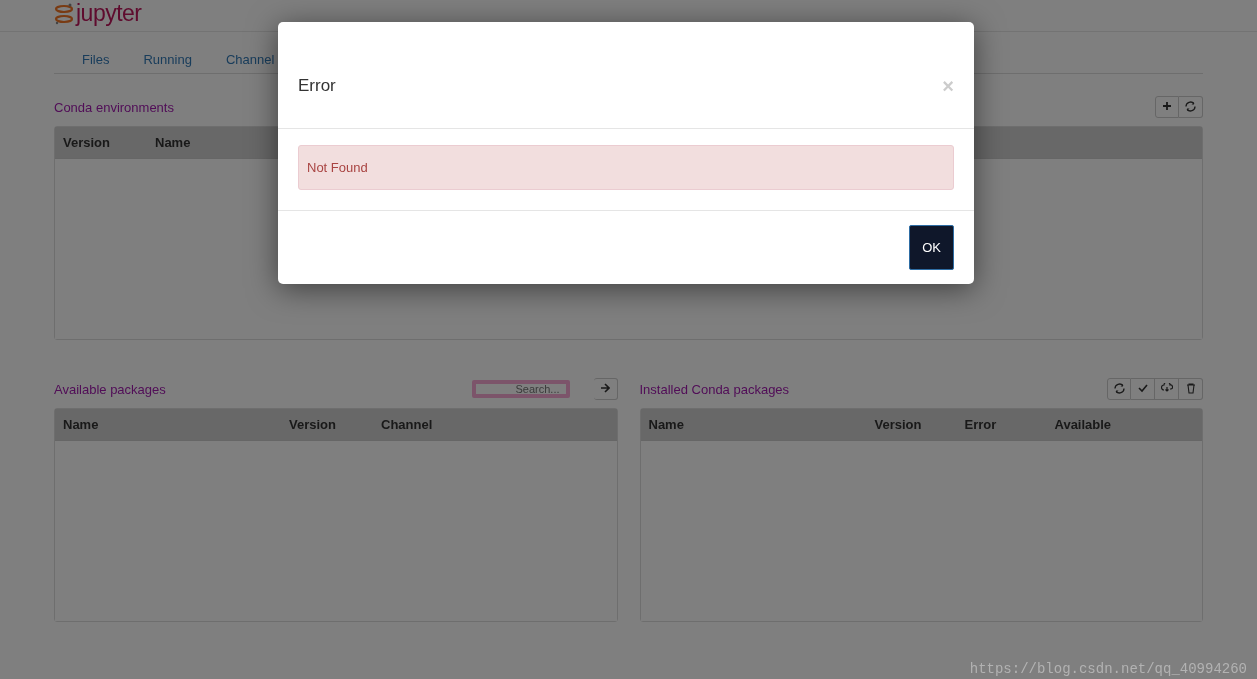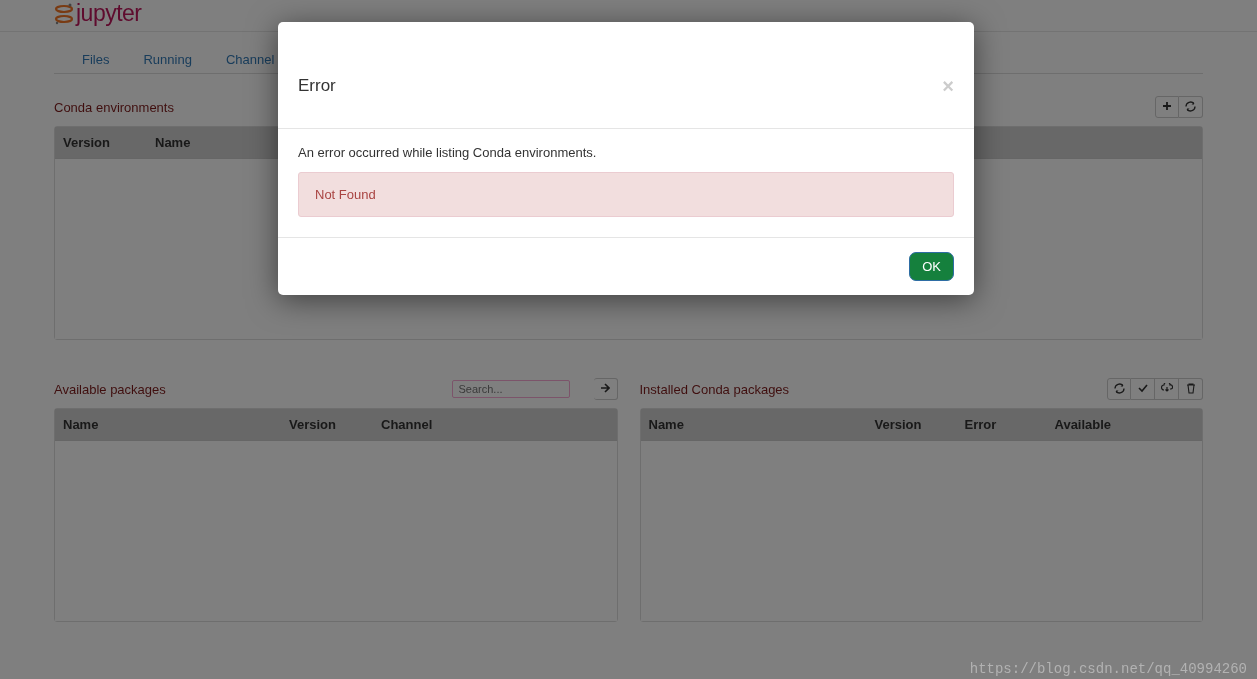--- a/index.html
+++ b/index.html
@@ -61,21 +61,21 @@
       margin-top: 14px;
     }
     .section-header {
       display: flex;
       justify-content: space-between;
       align-items: center;
       padding: 8px 0;
     }
     .section-title {
       font-size: 13px;
-      color: #7f1d1d;
+      color: #a21caf;
       font-weight: normal;
     }
     .btn-group {
       display: flex;
       gap: 0;
     }
     .btn-icon {
       width: 24px;
       height: 22px;
       border: 1px solid #ccc;
@@ -124,28 +124,29 @@
       margin-top: 30px;
     }
     .half {
       flex: 1;
     }
     .half .section-header {
       padding: 8px 0;
       gap: 44px;
     }
     .search-box {
-      border: 1px solid #f9a8d4;
+      border: 4px solid #f9a8d4;
       border-radius: 2px;
       padding: 2px 6px;
       font-size: 11px;
-      width: 118px;
+      width: 98px;
       height: 18px;
       color: #999;
       background: #fff;
+      text-align: right;
     }
     .search-group {
       display: flex;
       align-items: center;
       gap: 24px;
     }
     .half .table-body {
       min-height: 180px;
     }
 
@@ -194,35 +195,35 @@
     }
     .modal-message {
       font-size: 13px;
       margin-bottom: 12px;
       color: #333;
     }
     .alert-danger {
       background: #f2dede;
       border: 1px solid #ebccd1;
       color: #a94442;
-      padding: 14px 16px;
+      padding: 14px 8px;
       border-radius: 3px;
       font-size: 13px;
     }
     .modal-footer {
       padding: 14px 20px;
       border-top: 1px solid #e5e5e5;
       text-align: right;
     }
     .btn-primary {
-      background: #15803d;
+      background: #0f172a;
       border: 1px solid #2e6da4;
       color: #fff;
-      padding: 6px 12px;
-      border-radius: 7px;
+      padding: 14px 12px;
+      border-radius: 2px;
       font-size: 13px;
       cursor: pointer;
     }
     .watermark {
       position: absolute;
       bottom: 2px;
       right: 10px;
       color: rgba(200,200,200,0.7);
       font-size: 14px;
       z-index: 200;
@@ -360,21 +361,20 @@
 </div>
 
 <div class="modal-backdrop"></div>
 
 <div class="modal">
   <div class="modal-header">
     <span class="modal-title">Error</span>
     <span class="modal-close">×</span>
   </div>
   <div class="modal-body">
-    <div class="modal-message">An error occurred while listing Conda environments.</div>
     <div class="alert-danger">Not Found</div>
   </div>
   <div class="modal-footer">
     <button class="btn-primary">OK</button>
   </div>
 </div>
 
 <div class="watermark">https://blog.csdn.net/qq_40994260</div>
 
 </body></html>

